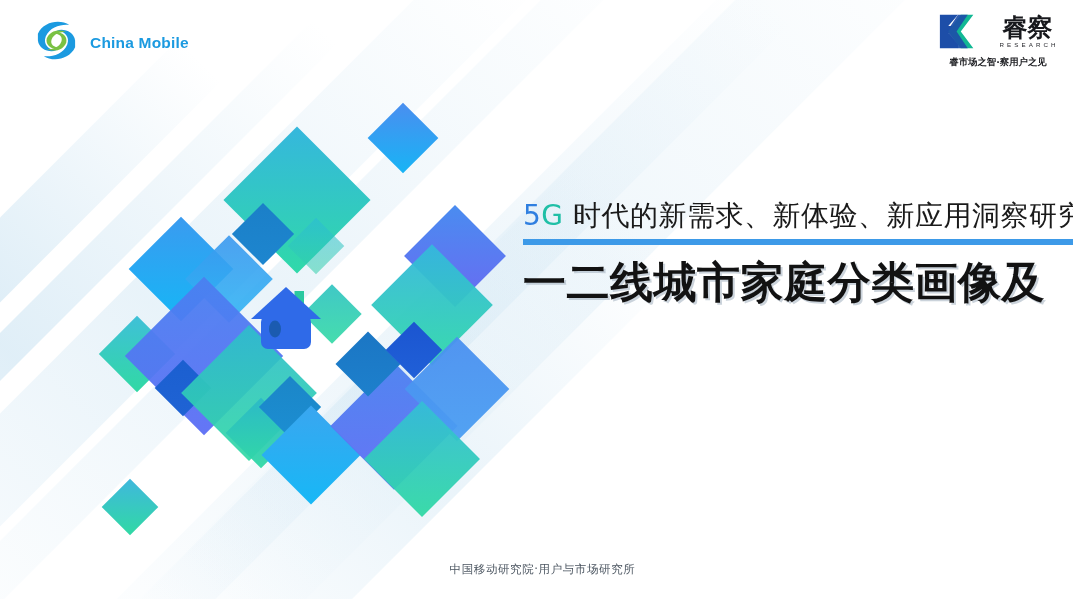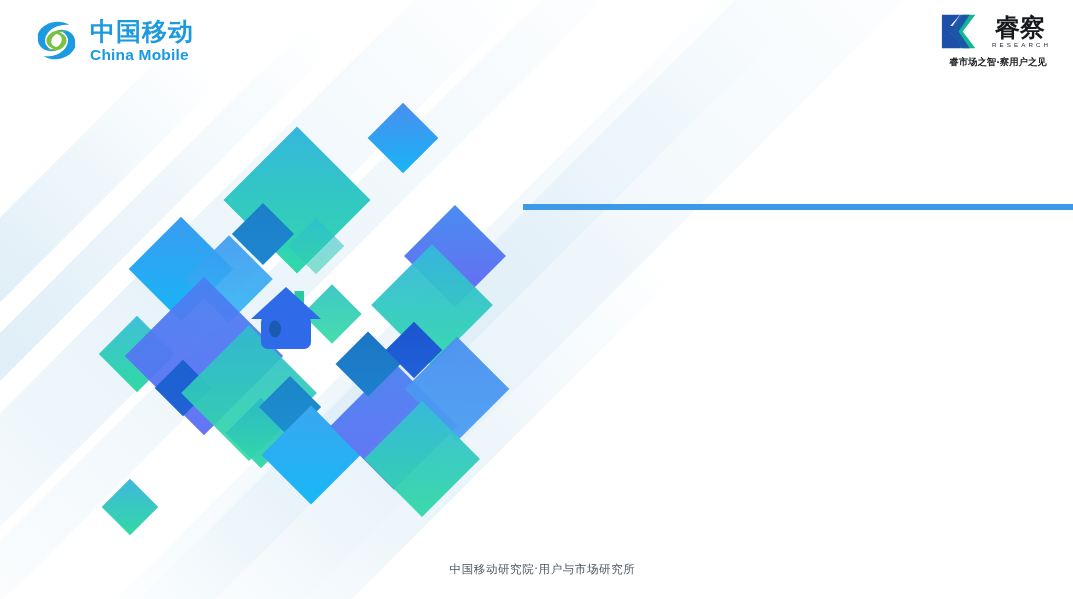--- a/index.html
+++ b/index.html
@@ -89,21 +89,21 @@
   }
 
   
   .rc-logo {
     position: absolute;
     right: 16px;
     top: 12px;
     width: 118px;
     text-align: center;
   }
-  .rc-top { display: flex; align-items: center; justify-content: flex-start; gap: 8px; }
+  .rc-top { display: flex; align-items: center; justify-content: center; gap: 17px; }
   .rc-mark { width: 42px; height: 39px; flex: 0 0 auto; }
   .rc-name-wrap { line-height: 1; }
   .rc-name {
     font-size: 25px;
     font-weight: 700;
     color: #17181c;
     letter-spacing: 0px;
     font-family: "DejaVu Sans", "Liberation Sans", sans-serif;
   }
   .rc-sub {
@@ -228,21 +228,20 @@
       <svg viewBox="0 0 100 96" width="49" height="47" aria-hidden="true">
         <g fill="none" stroke-linecap="round">
           <path d="M12 34 C24 8, 58 4, 76 16 C60 14, 36 20, 28 40 C22 56, 34 68, 50 68 C36 74, 14 66, 12 48 Z" fill="#1b9ae0"></path>
           <path d="M88 62 C76 88, 42 92, 24 80 C40 82, 64 76, 72 56 C78 40, 66 28, 50 28 C64 22, 86 30, 88 48 Z" fill="#1b9ae0"></path>
           <path d="M30 44 C36 28, 54 24, 70 30 C58 30, 44 34, 40 46 C36 58, 48 64, 62 62 C48 70, 26 62, 30 44 Z" fill="#7ac143"></path>
           <path d="M70 52 C64 68, 46 72, 30 66 C42 66, 56 62, 60 50 C64 38, 52 32, 38 34 C52 26, 74 34, 70 52 Z" fill="#7ac143"></path>
         </g>
       </svg>
     </span>
     <span class="cm-words">
-      <div class="cm-cn">中国移动</div>
       <div class="cm-en">China Mobile</div>
     </span>
   </div>
 
   <div class="rc-logo">
     <div class="rc-top">
       <span class="rc-mark">
         <svg viewBox="0 0 60 56" width="42" height="39" aria-hidden="true">
           <path d="M4 4 H30 L16 20 L30 20 L30 30 L16 30 L30 46 L30 52 H4 Z" fill="#1d4ea8"></path>
           <polygon points="52,4 34,4 16,28 34,52 52,52 34,28" fill="#12b894"></polygon>
@@ -251,20 +250,22 @@
       </span>
       <span class="rc-name-wrap">
         <div class="rc-name">睿察</div>
         <div class="rc-sub">RESEARCH</div>
       </span>
     </div>
     <div class="rc-tagline">睿市场之智·察用户之见</div>
   </div>
 
   <div class="title-block">
+    <div class="subtitle"><span class="g5 c5">5</span><span class="g5 cg">G</span><span> 时代的新需求、新体验、新应用洞察研究</span></div>
     <div class="rule"></div>
     <div class="main-title">
+      <div>一二线城市家庭分类画像及</div>
     </div>
   </div>
 
   <div class="footer">中国移动研究院·用户与市场研究所</div>
 
 </div>
 
 </body></html>

